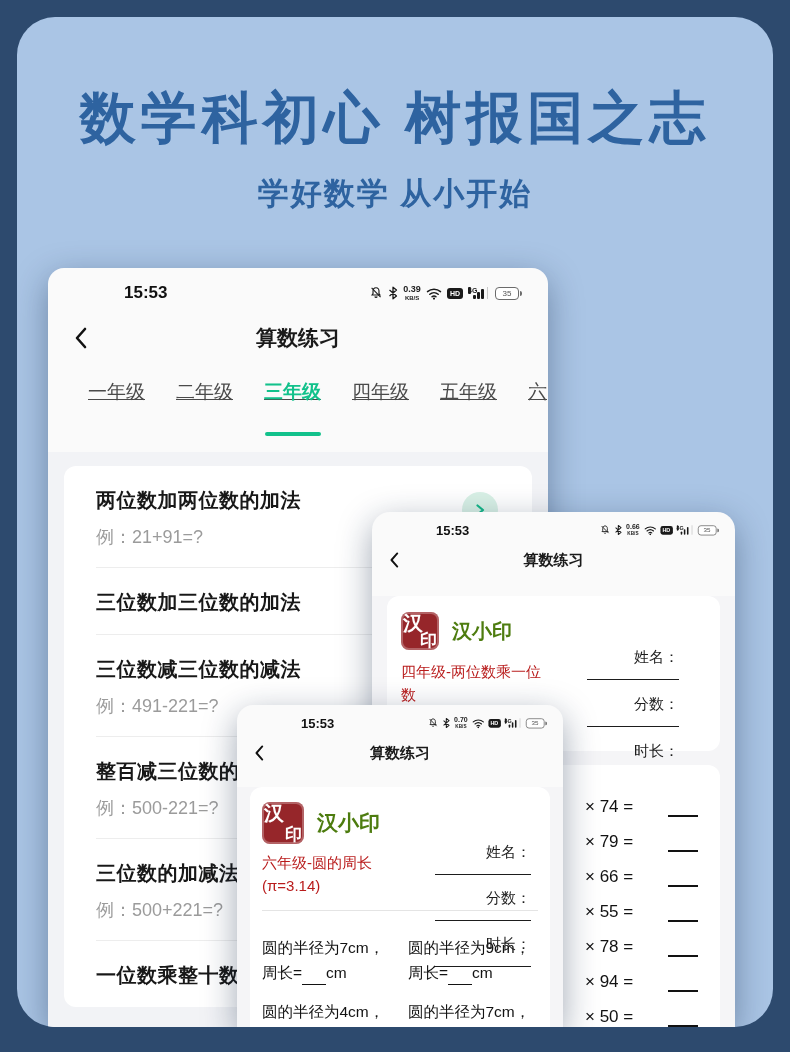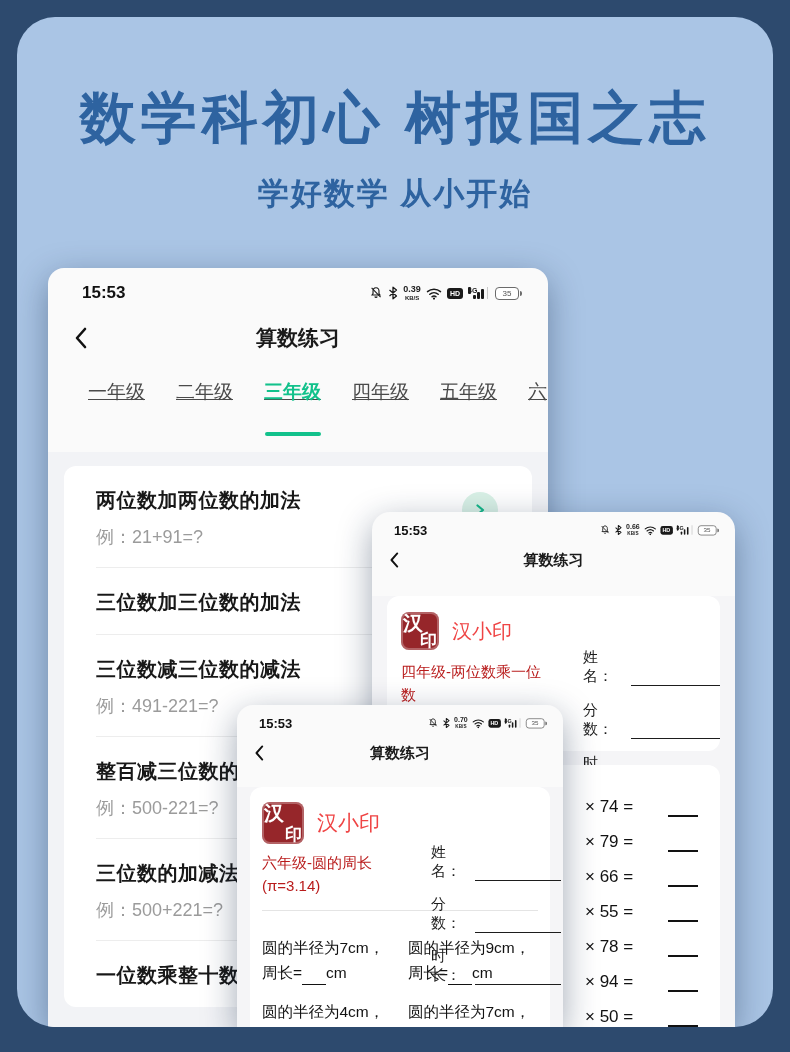--- a/index.html
+++ b/index.html
@@ -21,21 +21,21 @@
   .phone{position:absolute;background:var(--phone-bg);overflow:hidden;
     box-shadow:0 10px 34px rgba(18,38,68,.40);}
   .p1{left:31px;top:251px;width:500px;height:759px;border-radius:16px 16px 0 0;z-index:1;}
   .p2{left:355px;top:495px;width:363px;height:515px;border-radius:18px 18px 0 0;z-index:2;}
   .p3{left:220px;top:688px;width:326px;height:322px;border-radius:16px 16px 0 0;z-index:3;}
 
   
   .sb{display:flex;justify-content:space-between;align-items:center;}
   .p1 .sb{padding:15px 26px 0 34px;}
   .p2 .sb,.p3 .sb{padding:10px 16px 0 22px;}
-  .sb-time{font-weight:700;color:#111;}
+  .sb-time{font-weight:700;color:#111;margin-left:42px;}
   .p1 .sb-time{font-size:17px;}
   .p2 .sb-time,.p3 .sb-time{font-size:13px;}
   .sb-icons{display:flex;align-items:center;gap:5px;color:#222;}
   .p2 .sb-icons,.p3 .sb-icons{transform:scale(.78);transform-origin:right center;}
   .sb-icons svg{display:block;}
   .spd{display:flex;flex-direction:column;align-items:center;line-height:1;}
   .spd .v{font-size:9px;font-weight:700;}
   .spd .u{font-size:6px;font-weight:700;margin-top:1px;}
   .hd{background:#1a1a1a;color:#fff;font-size:7px;font-weight:700;border-radius:3px;
     padding:2px 3px;line-height:1;}
@@ -83,27 +83,27 @@
   .p3 .content-s{top:82px;padding:0 13px;}
   .wcard{background:#fff;border-radius:12px;position:relative;}
   .brandrow{display:flex;align-items:center;gap:13px;}
   .seal{background:var(--seal-red);border-radius:8px;position:relative;flex:none;
     box-shadow:inset 0 0 0 2px rgba(255,255,255,.28);overflow:hidden;}
   .p2 .seal{width:38px;height:38px;}
   .p3 .seal{width:42px;height:42px;}
   .seal span{position:absolute;color:#fff;font-weight:700;line-height:1;}
   .seal .c1{left:2px;top:1px;font-size:20px;}
   .seal .c2{right:2px;bottom:1px;font-size:17px;}
-  .brand{font-weight:400;color:#ef4444;}
+  .brand{font-weight:700;color:#4d7c0f;}
   .p2 .brand{font-size:20px;}
   .p3 .brand{font-size:21px;}
   .subln{font-size:15px;color:#b91c1c;line-height:23px;}
   .count{font-size:15px;color:#262626;margin-top:9px;}
   .fields{position:absolute;display:flex;flex-direction:column;}
-  .frow{display:flex;align-items:flex-end;font-size:15px;color:#1d1d1d;}
+  .frow{display:flex;align-items:flex-end;font-size:15px;color:#1d1d1d;flex-direction:column;}
   .fline{border-bottom:1.6px solid #1d1d1d;height:13px;margin-left:4px;}
 
   .card2{height:157px;padding:16px 14px;border-radius:12px;}
   .card2 .subln{margin-top:10px;width:178px;}
   .card2 .fields{left:196px;top:52px;gap:15px;}
   .card2 .fline{width:92px;}
   .card2b{margin-top:14px;flex:1;border-radius:12px 12px 0 0;padding:17px 0 0 198px;}
   .mrow{display:flex;align-items:flex-end;height:35px;font-size:17px;color:#121212;white-space:nowrap;gap:28px;}
   .mrow .blank{width:30px;border-bottom:2px solid #121212;height:14px;margin-left:7px;}
 

